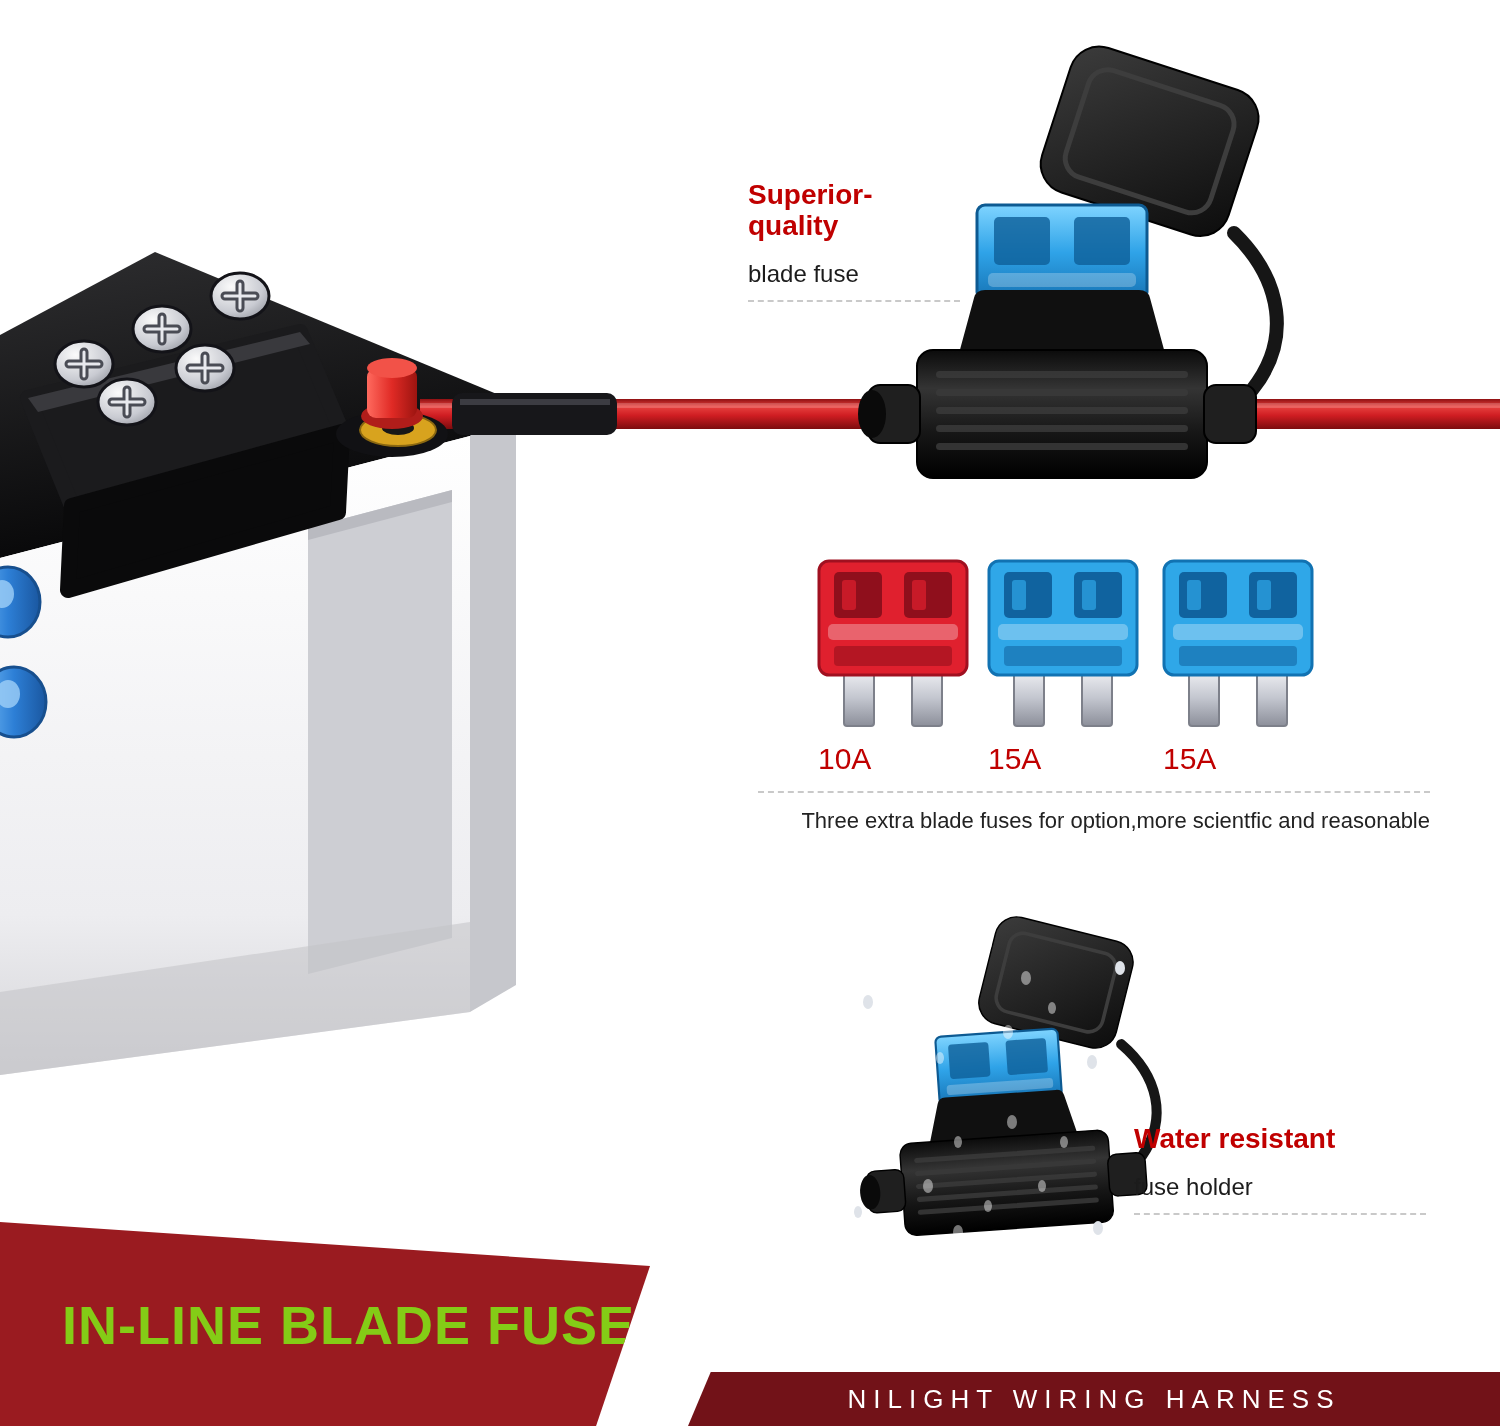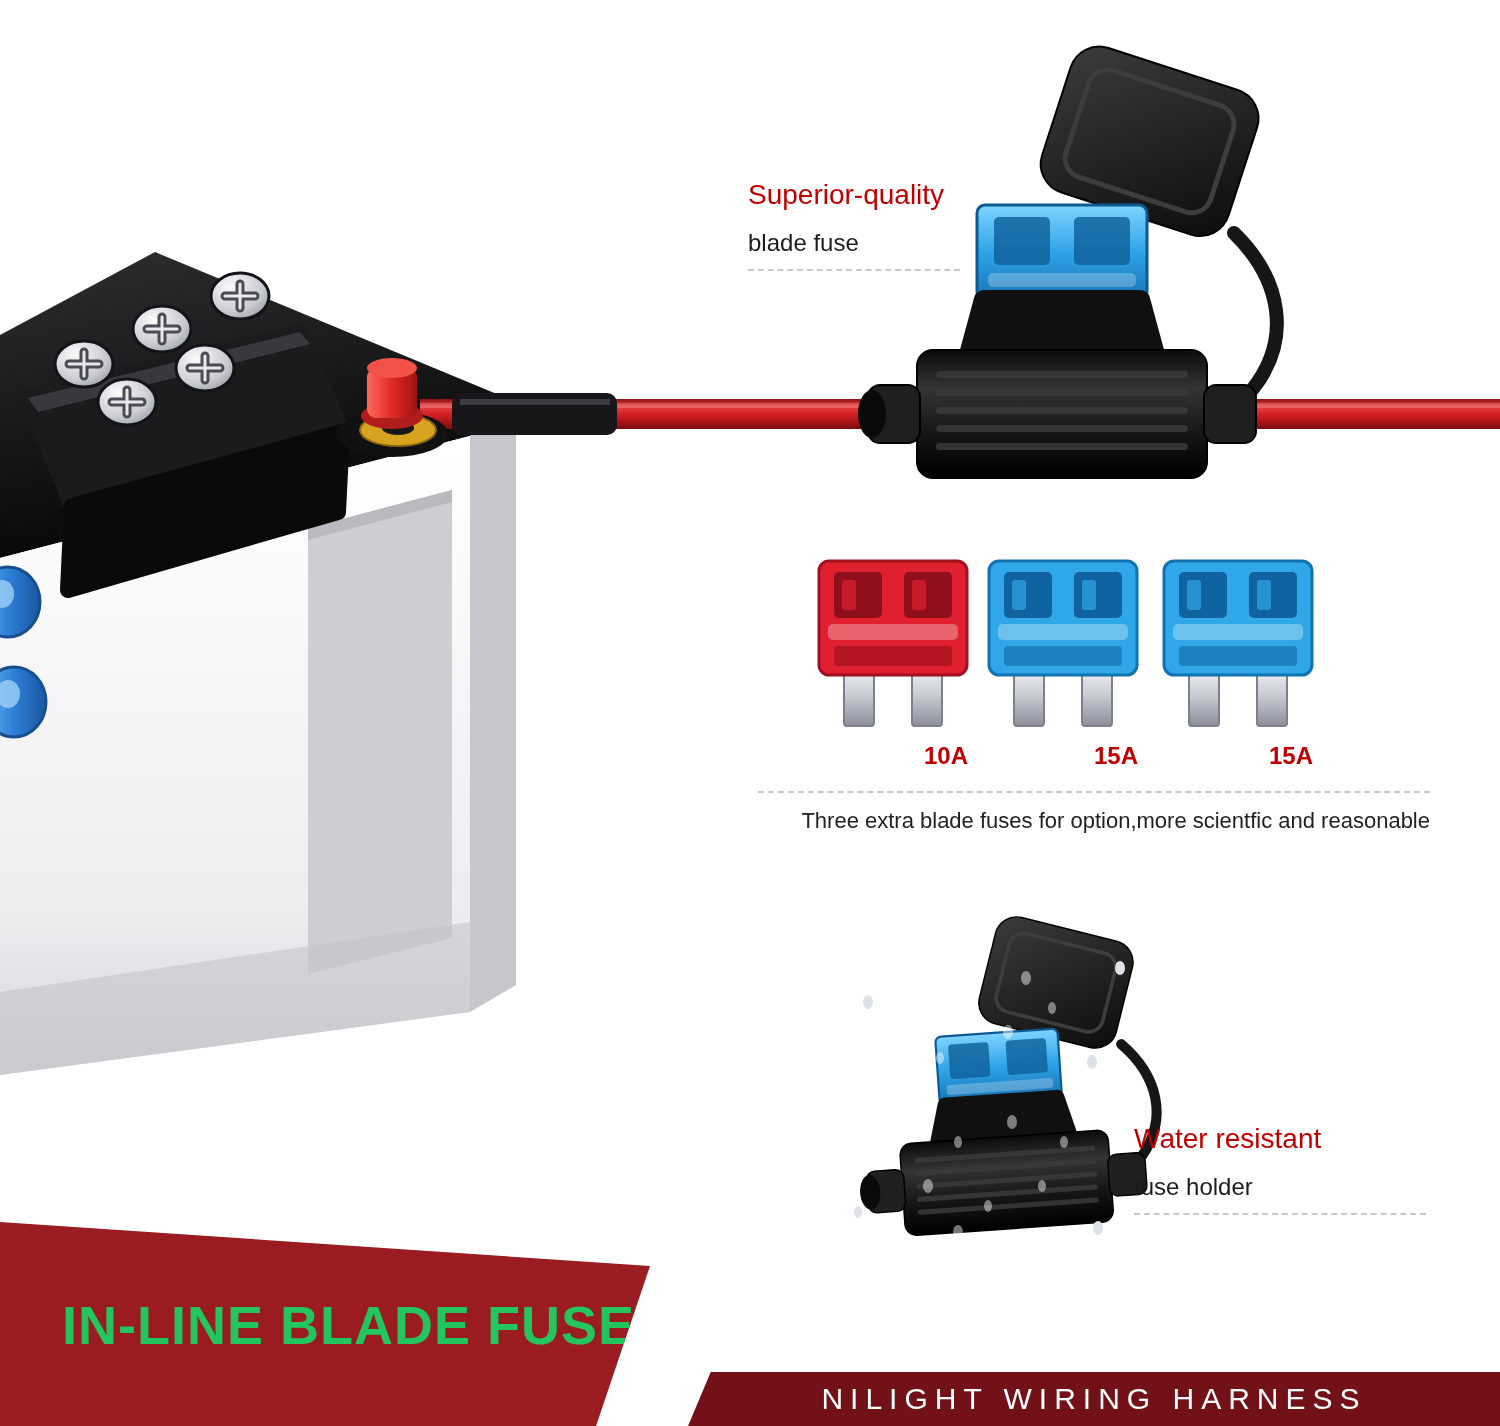--- a/index.html
+++ b/index.html
@@ -3,43 +3,43 @@
 <meta charset="utf-8">
 <style>
   *{margin:0;padding:0;box-sizing:border-box}
   html,body{background:#ffffff}
   .canvas{position:relative;width:1500px;height:1426px;background:#fff;overflow:hidden;
           font-family:"Liberation Sans",sans-serif}
   .layer{position:absolute;inset:0}
   svg{display:block}
 
   .callout{position:absolute}
-  .callout-title{font-size:28px;font-weight:normal;color:var(--accent_red,#c00000);line-height:1.1}
+  .callout-title{font-size:28px;font-weight:bold;color:var(--accent_red,#c00000);line-height:1.1}
   .callout-sub{font-size:24px;color:#1c1c1c;margin-top:19px;line-height:1.1}
   .dashed{border-top:2px dashed #c9c9c9;margin-top:13px}
 
-  .amp-label{position:absolute;width:150px;font-size:24px;font-weight:bold;
-             color:var(--accent_red,#c00000);text-align:right}
+  .amp-label{position:absolute;width:150px;font-size:30px;font-weight:normal;
+             color:var(--accent_red,#c00000);text-align:left}
 
   .caption-block{position:absolute;left:758px;top:791px;width:672px}
   .caption{font-size:22px;color:#222;text-align:right;margin-top:15px}
 
   .water-callout{text-align:left}
 
   .banner{position:absolute;left:0;top:1222px;width:650px;height:204px;
           background:var(--banner_red,#9a1b20);
           clip-path:polygon(0 0,100% 21.6%,91.7% 100%,0 100%)}
   .banner-title{position:absolute;left:62px;top:72px;font-size:54px;font-weight:bold;
-                color:#22c55e;letter-spacing:1px;white-space:nowrap}
+                color:#84cc16;letter-spacing:1px;white-space:nowrap}
 
   .footer-bar{position:absolute;left:688px;top:1372px;width:812px;height:54px;
               background:var(--footer_red,#721218);
               clip-path:polygon(2.8% 0,100% 0,100% 100%,0 100%);
               display:flex;align-items:center;justify-content:center}
-  .footer-brand{font-size:30px;color:#ffffff;letter-spacing:7px;white-space:nowrap}
+  .footer-brand{font-size:26px;color:#ffffff;letter-spacing:7px;white-space:nowrap}
 </style>
 </head>
 <body>
 
 <div class="canvas">
 
   <svg class="layer" width="1500" height="1426" viewBox="0 0 1500 1426">
     <defs>
       <linearGradient id="wireGrad" x1="0" y1="0" x2="0" y2="1">
         <stop offset="0" stop-color="#8f1012"></stop>

